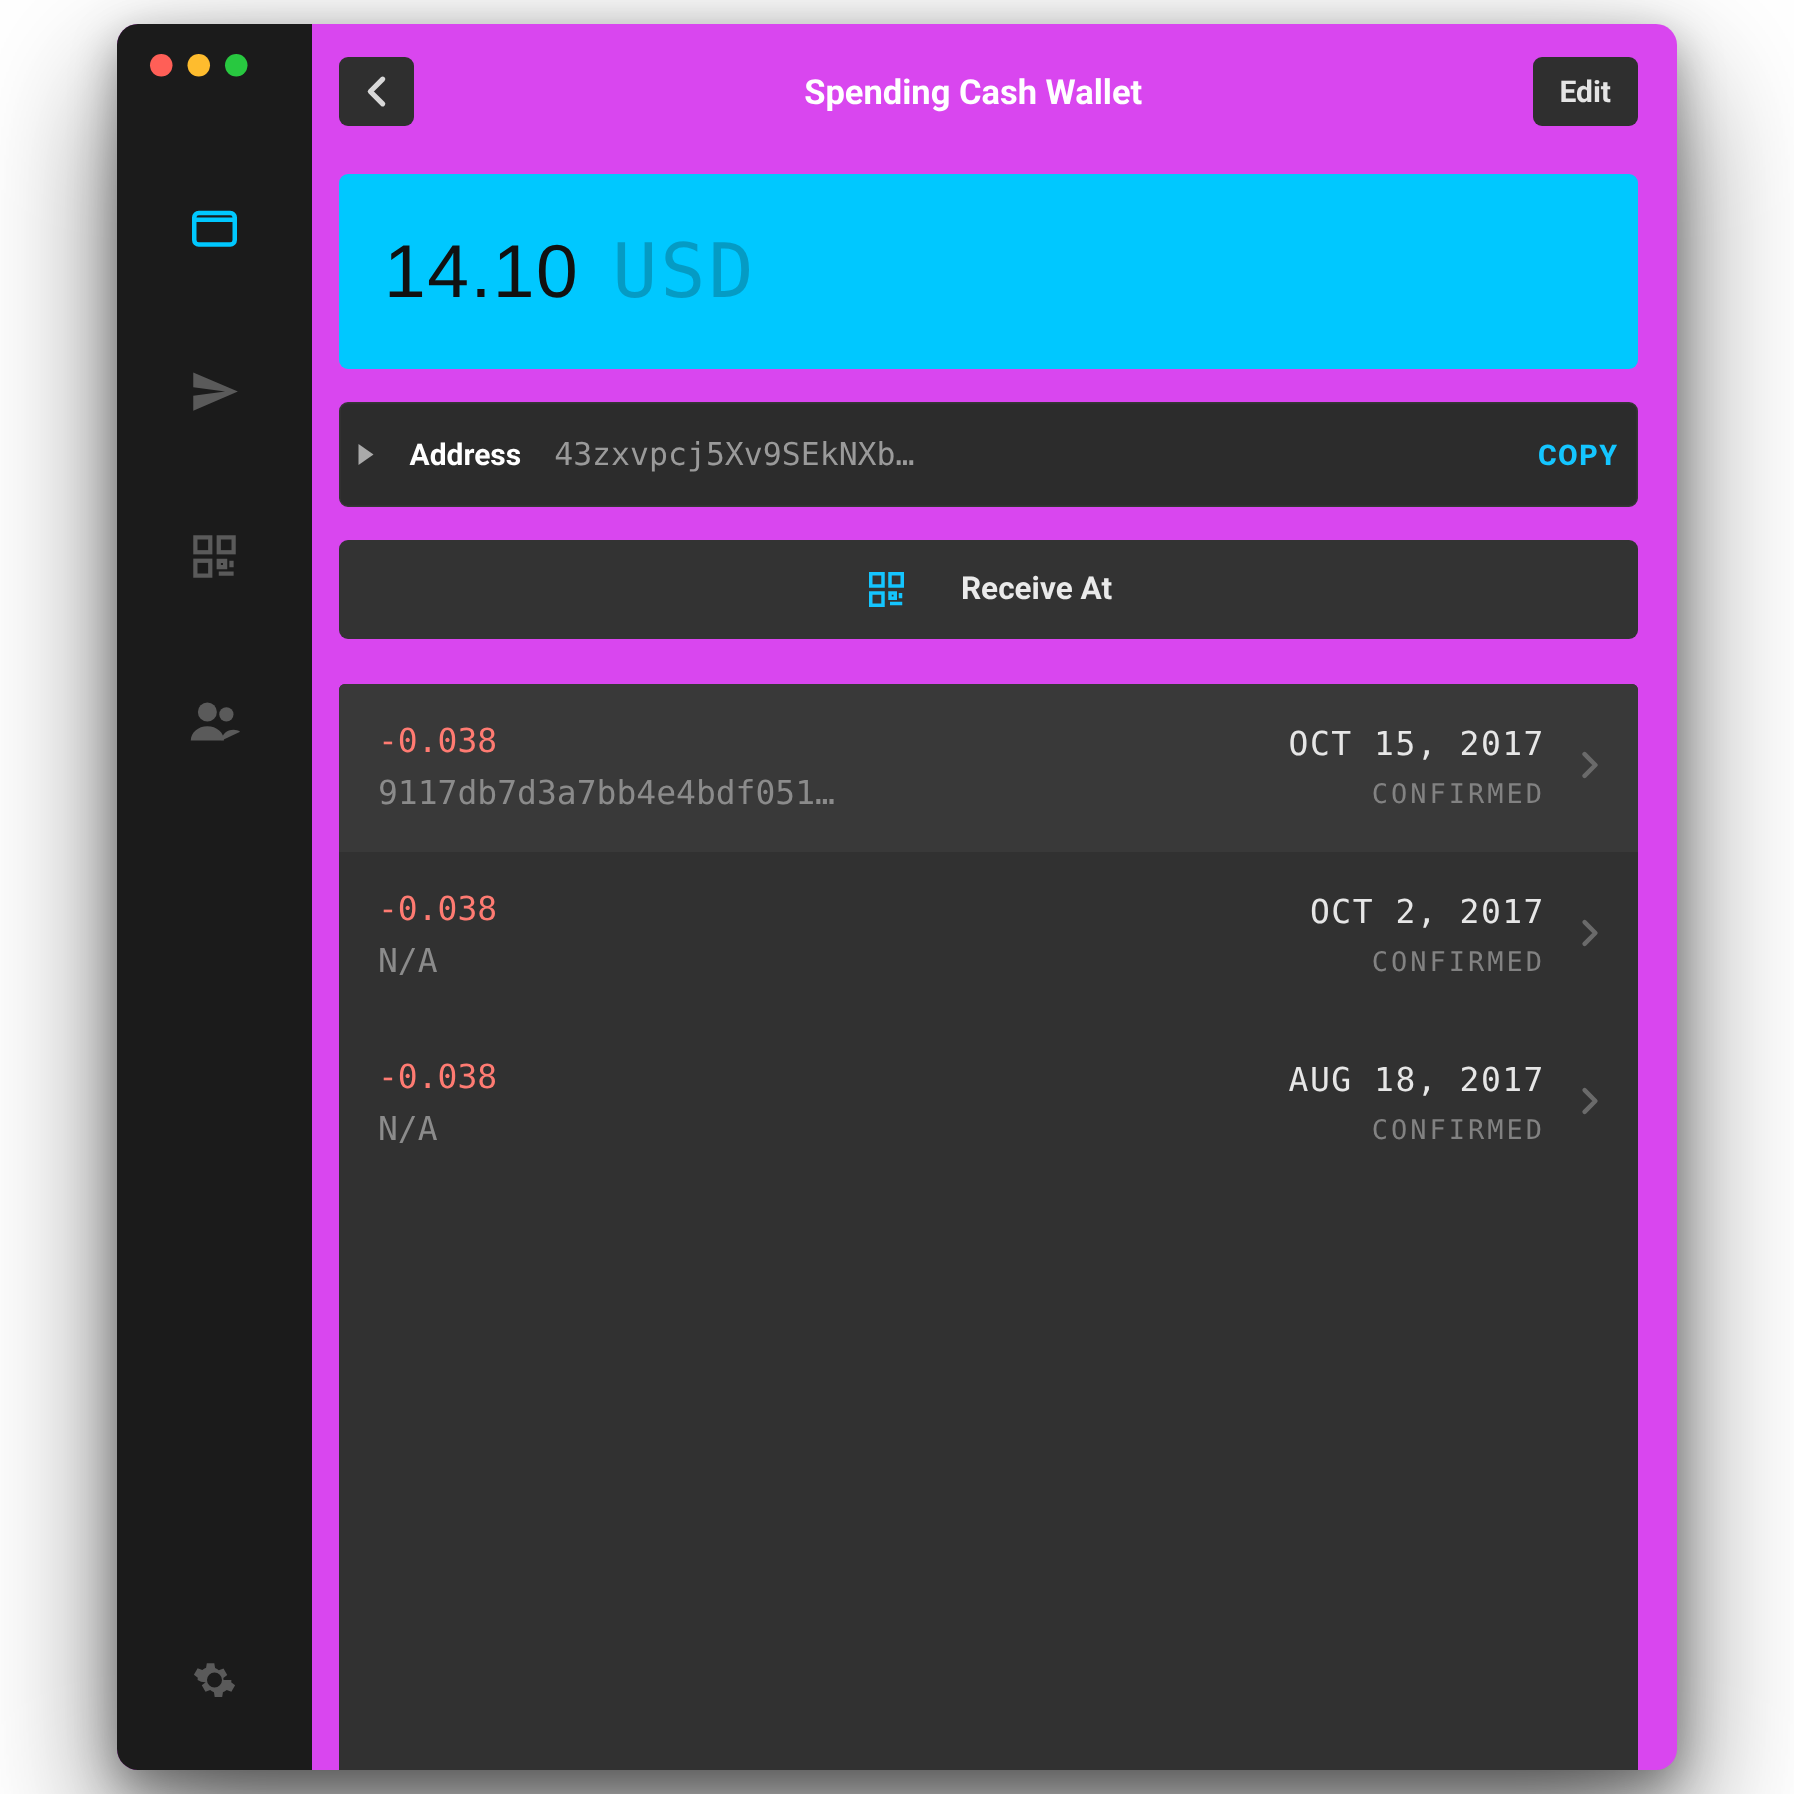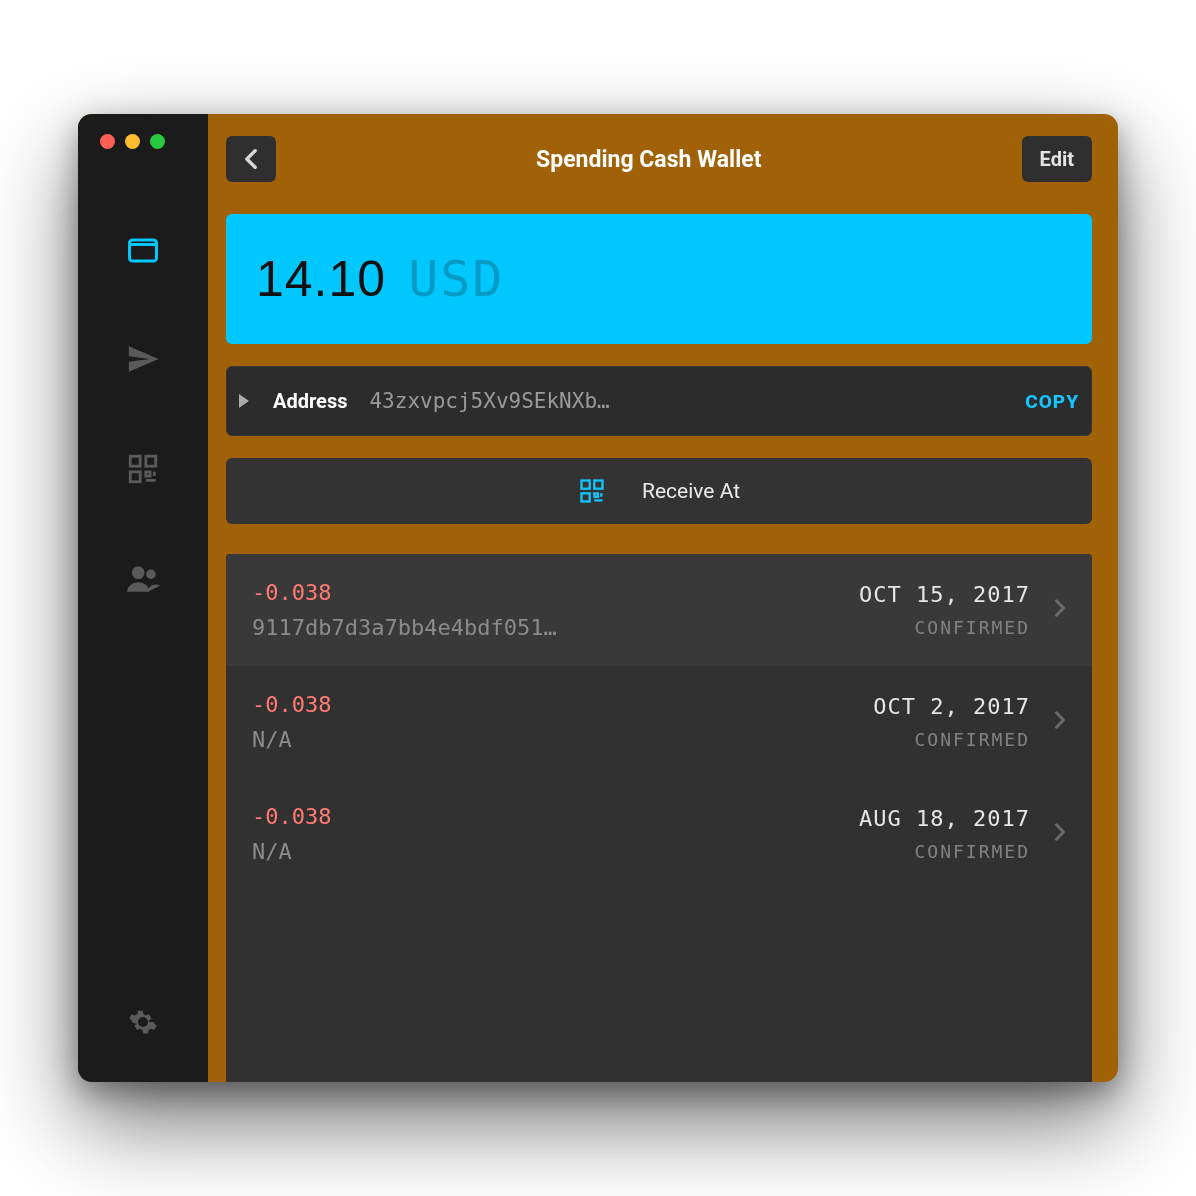--- a/index.html
+++ b/index.html
@@ -7,22 +7,22 @@
     background: #ffffff;
     width: 1196px;
     height: 1196px;
     font-family: -apple-system, BlinkMacSystemFont, "Segoe UI", Roboto, Helvetica, Arial, sans-serif;
     display: flex;
     align-items: center;
     justify-content: center;
   }
   .window {
     width: 1040px;
-    height: 968px;
-    background: #a16207;
+    height: 1164px;
+    background: #d946ef;
     border-radius: 14px;
     box-shadow: 0 40px 90px rgba(0,0,0,0.55), 0 10px 30px rgba(0,0,0,0.35);
     display: flex;
     overflow: hidden;
     position: relative;
   }
   .sidebar {
     width: 130px;
     background: #1b1b1b;
     display: flex;
@@ -176,21 +176,21 @@
     border-radius: 6px;
     display: flex;
     align-items: center;
     justify-content: center;
     gap: 36px;
     cursor: pointer;
   }
   .action-btn .ic { color: #14c5ff; display:flex; }
   .action-btn .lb {
     color: #eaeaea;
-    font-weight: 400;
+    font-weight: 700;
     font-size: 21px;
   }
   .tx-list {
     background: #313131;
     flex: 1;
     border-radius: 4px 4px 0 0;
     overflow: hidden;
   }
   .tx-row {
     display: flex;

